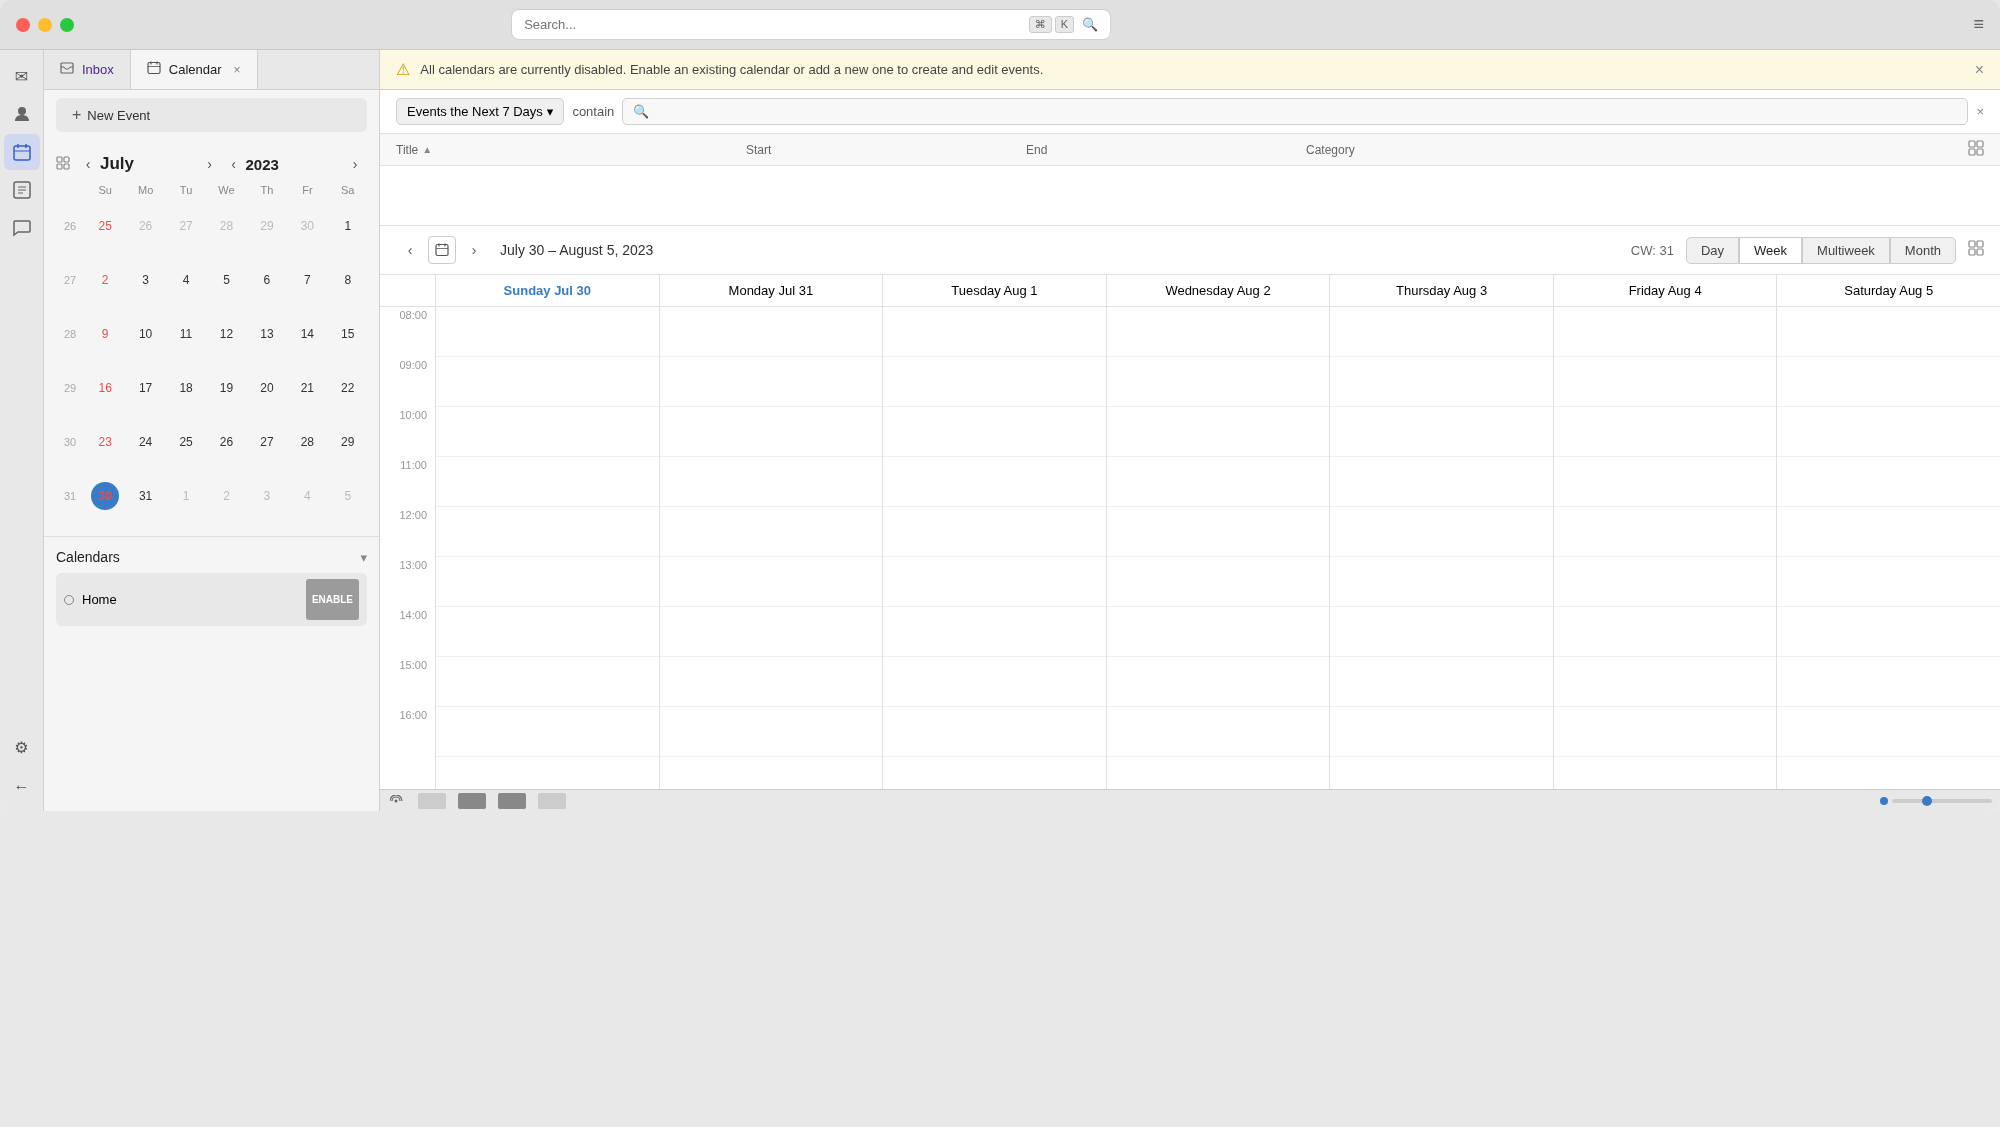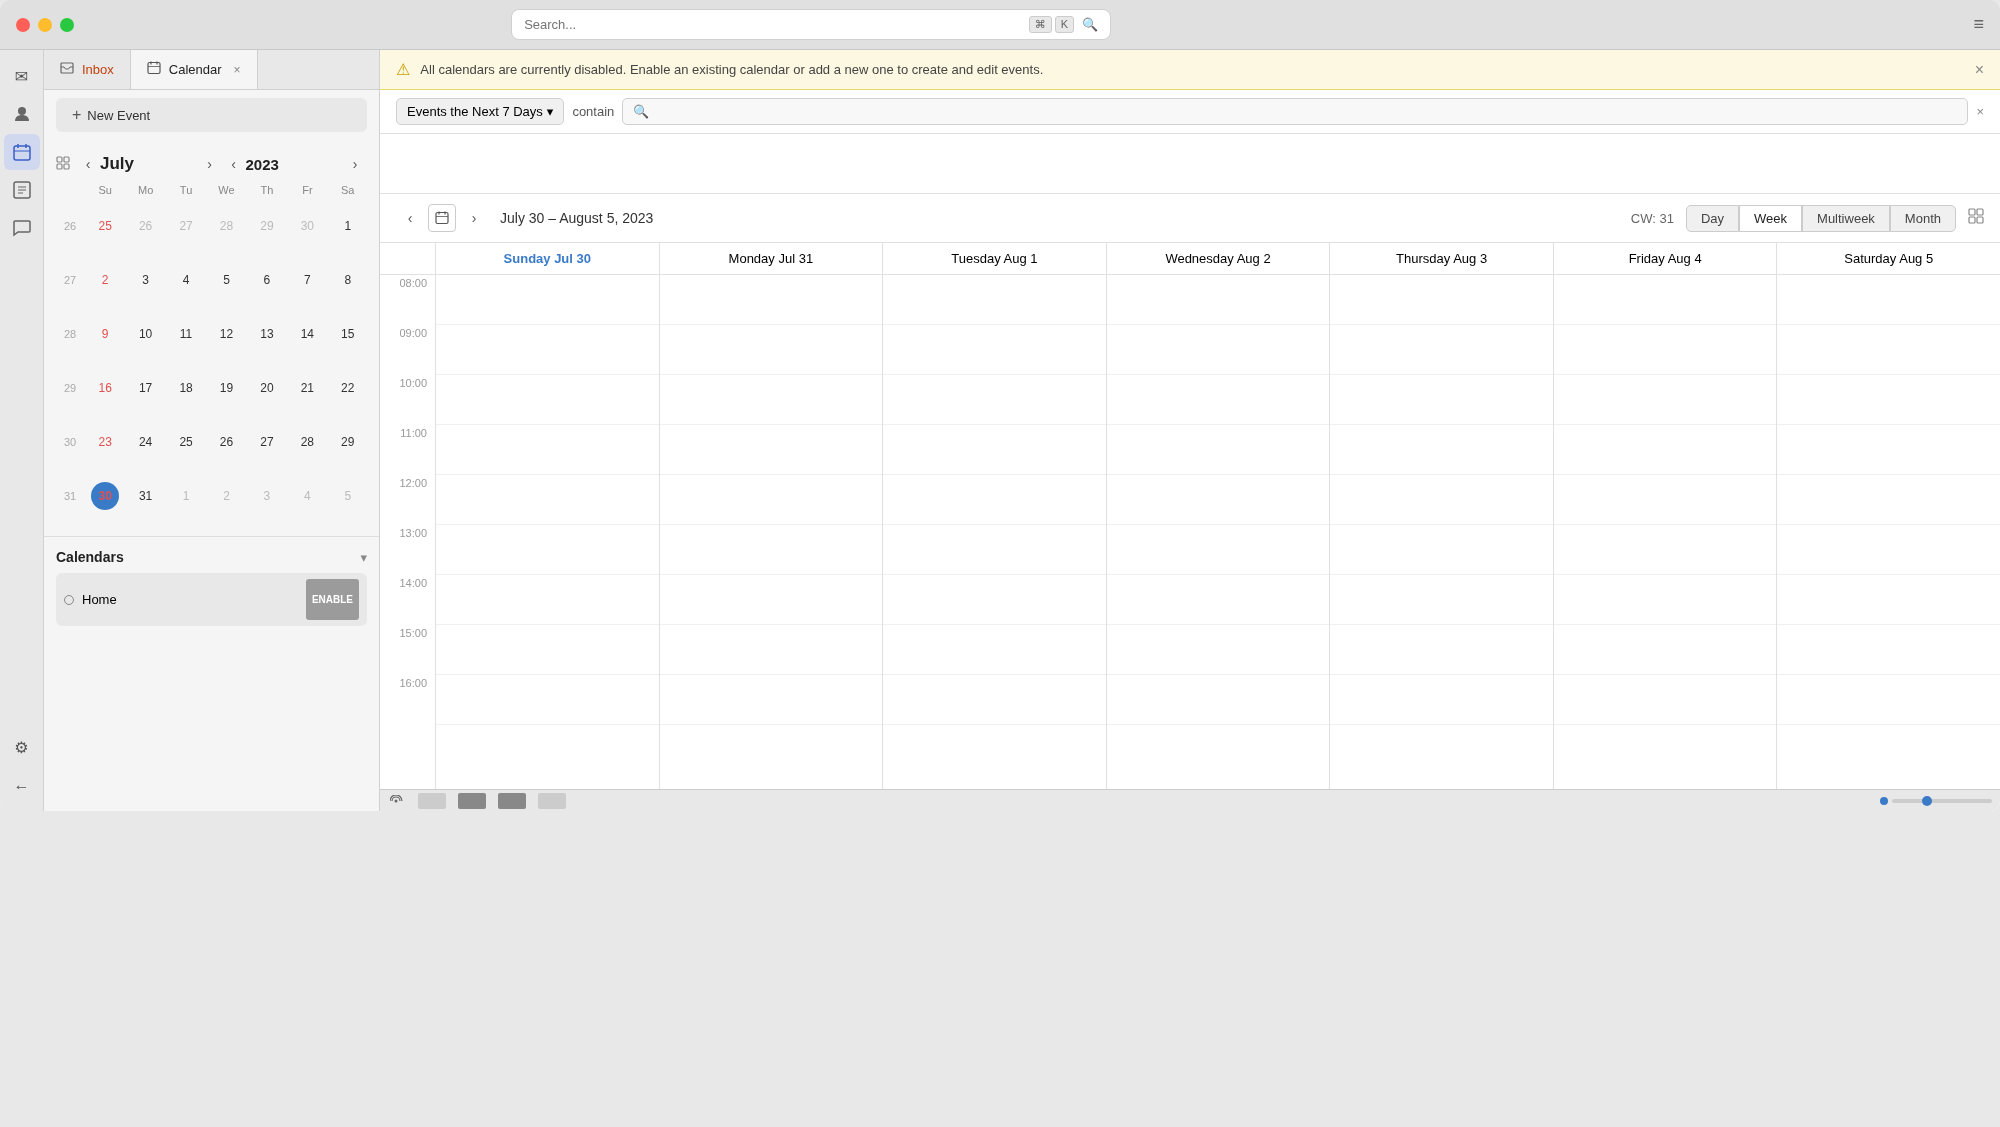--- a/index.html
+++ b/index.html
@@ -28,21 +28,21 @@
     .icon-sidebar { width: 44px; background: #e8e8e8; display: flex; flex-direction: column; align-items: center; padding: 8px 0; gap: 2px; border-right: 1px solid #d0d0d0; }
     .sidebar-icon { width: 36px; height: 36px; display: flex; align-items: center; justify-content: center; border-radius: 6px; cursor: pointer; color: #555; font-size: 16px; }
     .sidebar-icon.active { background: #d0d8f0; color: #3a5fc8; }
     .sidebar-icon-bottom { margin-top: auto; }
 
     
     .panel { width: 336px; background: #f5f5f5; display: flex; flex-direction: column; border-right: 1px solid #d0d0d0; }
 
     
     .tab-bar { display: flex; background: #e8e8e8; border-bottom: 1px solid #d0d0d0; height: 40px; }
-    .tab { display: flex; align-items: center; padding: 0 16px; gap: 8px; cursor: pointer; font-size: 13px; color: #c2410c; border-right: 1px solid #d0d0d0; }
+    .tab { display: flex; align-items: center; padding: 0 16px; gap: 8px; cursor: pointer; font-size: 13px; color: #4c1d95; border-right: 1px solid #d0d0d0; }
     .tab.active { background: #f5f5f5; color: #222; }
     .tab-close { color: #888; font-size: 12px; cursor: pointer; margin-left: 4px; }
     .tab-inbox { background: #e8e8e8; }
 
     
     .mini-calendar { padding: 12px; }
     .mini-cal-header { display: flex; align-items: center; margin-bottom: 8px; }
     .mini-cal-title { font-size: 17px; font-weight: 600; color: #222; flex: 1; }
     .nav-btn { width: 24px; height: 24px; display: flex; align-items: center; justify-content: center; cursor: pointer; border-radius: 4px; background: none; border: none; color: #555; font-size: 14px; }
     .mini-cal-grid { width: 100%; }
@@ -51,21 +51,21 @@
     .mini-cal-week { display: grid; grid-template-columns: 28px repeat(7, 1fr); gap: 2px; margin-bottom: 2px; }
     .week-num { font-size: 11px; color: #aaa; display: flex; align-items: center; justify-content: center; }
     .cal-day { width: 28px; height: 28px; display: flex; align-items: center; justify-content: center; font-size: 12px; border-radius: 50%; cursor: pointer; color: #333; margin: 12px auto; }
     .cal-day.other-month { color: #bbb; }
     .cal-day.today { background: #3a7bc8; color: white; font-weight: 600; }
     .cal-day.sunday { color: #e05050; }
 
     
     .calendars-section { padding: 12px; border-top: 1px solid #ddd; }
     .calendars-header { display: flex; align-items: center; justify-content: space-between; cursor: pointer; margin-bottom: 8px; }
-    .calendars-title { font-weight: 700; font-size: 14px; color: #222; }
+    .calendars-title { font-weight: 400; font-size: 14px; color: #222; }
     .calendar-item { display: flex; align-items: center; padding: 6px 8px; border-radius: 6px; background: #e8e8e8; gap: 8px; }
     .cal-dot { width: 10px; height: 10px; border-radius: 50%; border: 1px solid #888; background: transparent; }
     .cal-name { flex: 1; font-size: 13px; }
     .enable-badge { background: #9b9b9b; color: white; font-size: 10px; padding: 15px 6px; border-radius: 3px; font-weight: 600; cursor: pointer; }
 
     
     .panel-footer { margin-top: auto; padding: 12px; border-top: 1px solid #ddd; display: flex; align-items: center; justify-content: space-between; }
     .new-calendar-btn { display: flex; align-items: center; gap: 6px; font-size: 13px; color: #333; cursor: pointer; }
     .sync-icon { color: #888; cursor: pointer; }
 
@@ -346,20 +346,37 @@
           <span>▾</span>
         </div>
         <span class="filter-contain">contain</span>
         <div class="filter-search">
           <span>🔍</span>
           <input type="text" style="">
         </div>
         <span class="filter-close">×</span>
       </div>
 
+      <div class="list-header">
+        <div class="list-col-title">
+          <span>Title</span>
+          <span class="sort-arrow">▲</span>
+        </div>
+        <div class="list-col-start">Start</div>
+        <div class="list-col-end">End</div>
+        <div class="list-col-cat">Category</div>
+        <div class="list-col-icon">
+          <svg width="16" height="16" viewBox="0 0 16 16">
+              <rect x="1" y="1" width="6" height="6" rx="1" fill="none" stroke="#888" stroke-width="1.2"></rect>
+              <rect x="9" y="1" width="6" height="6" rx="1" fill="none" stroke="#888" stroke-width="1.2"></rect>
+              <rect x="1" y="9" width="6" height="6" rx="1" fill="none" stroke="#888" stroke-width="1.2"></rect>
+              <rect x="9" y="9" width="6" height="6" rx="1" fill="none" stroke="#888" stroke-width="1.2"></rect>
+            </svg>
+        </div>
+      </div>
 
       <div style="height: 60px; border-bottom: 1px solid #e0e0e0;"></div>
 
       <div class="cal-week-nav">
         <div class="week-nav-btns">
           <button class="week-nav-btn">‹</button>
           <button class="week-home-btn">
             <svg width="14" height="14" viewBox="0 0 14 14">
                 <rect x="1" y="1.5" width="12" height="11" rx="1.5" fill="none" stroke="#555" stroke-width="1.2"></rect>
                 <line x1="4" y1="0.5" x2="4" y2="3.5" stroke="#555" stroke-width="1.2"></line>

